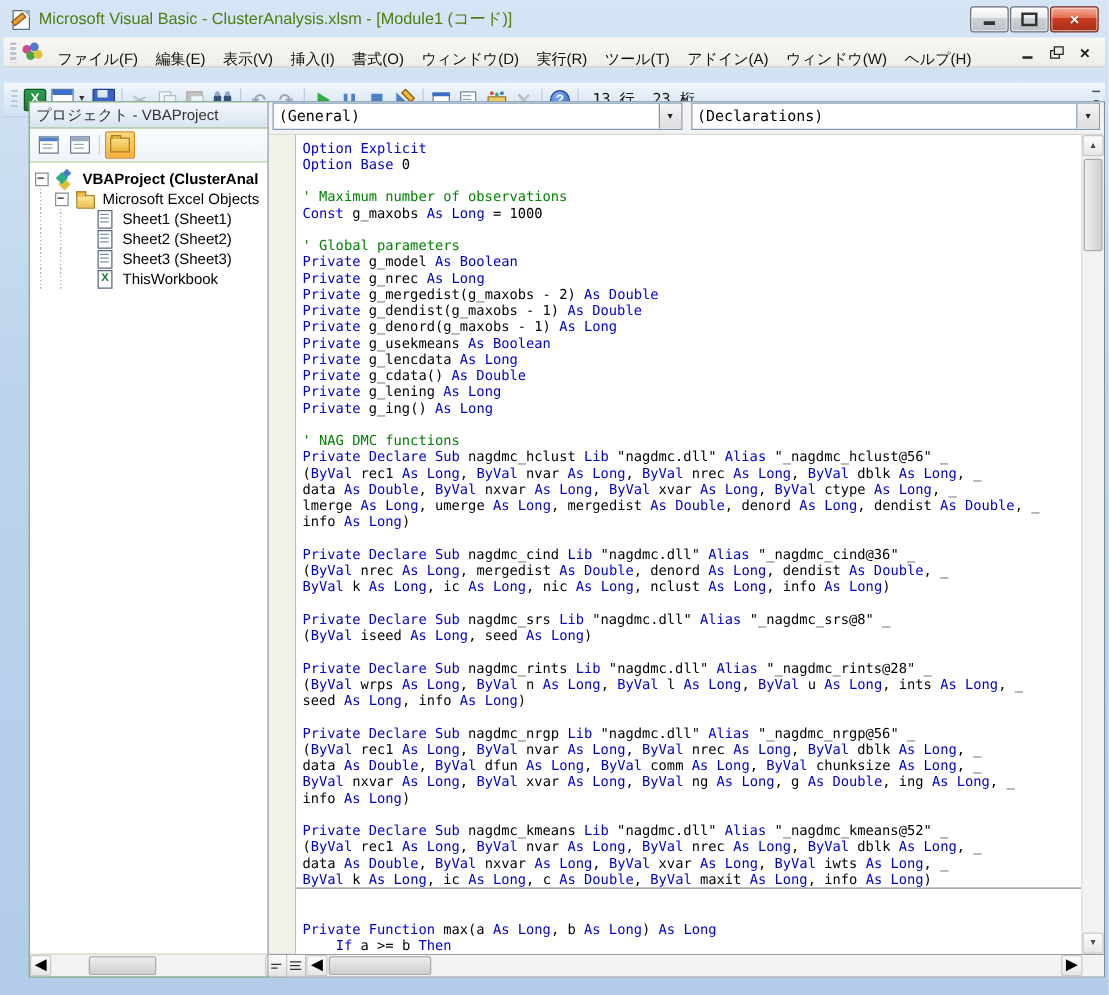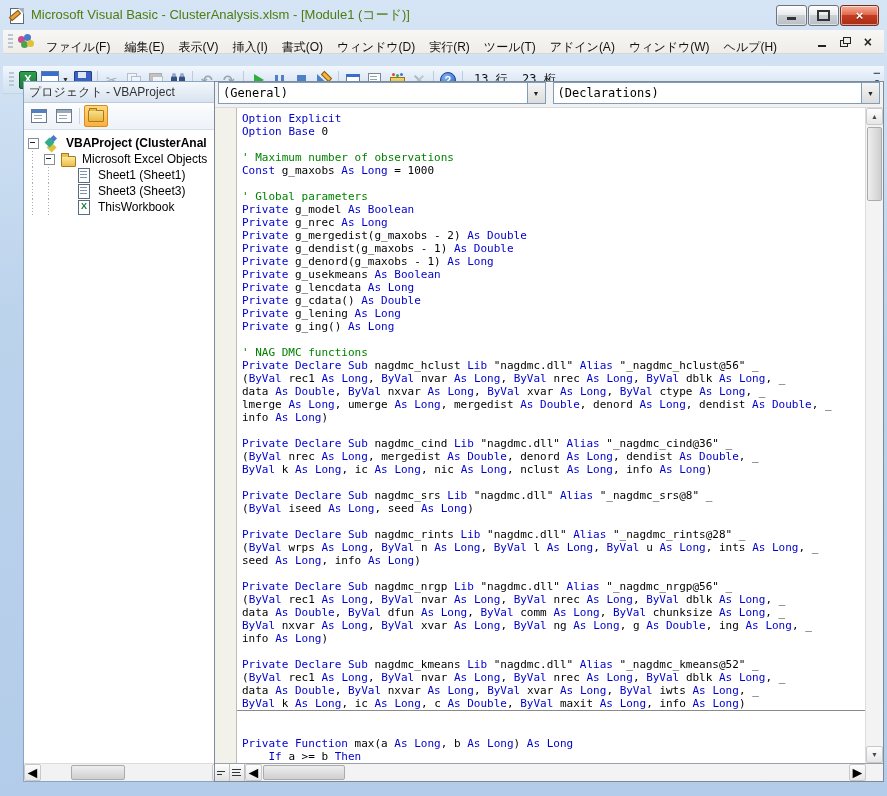--- a/index.html
+++ b/index.html
@@ -331,20 +331,27 @@
           <span class="guide"></span>
           <span class="exp-slot"></span>
           <span class="t-icon sheet-icon"></span>
           <span class="t-label">Sheet1 (Sheet1)</span>
         </div>
         <div class="tree-row">
           <span class="guide"></span>
           <span class="guide"></span>
           <span class="exp-slot"></span>
           <span class="t-icon sheet-icon"></span>
+          <span class="t-label">Sheet2 (Sheet2)</span>
+        </div>
+        <div class="tree-row">
+          <span class="guide"></span>
+          <span class="guide"></span>
+          <span class="exp-slot"></span>
+          <span class="t-icon sheet-icon"></span>
           <span class="t-label">Sheet3 (Sheet3)</span>
         </div>
         <div class="tree-row">
           <span class="guide"></span>
           <span class="guide"></span>
           <span class="exp-slot"></span>
           <span class="t-icon workbook-icon"></span>
           <span class="t-label">ThisWorkbook</span>
         </div>
       </div>

